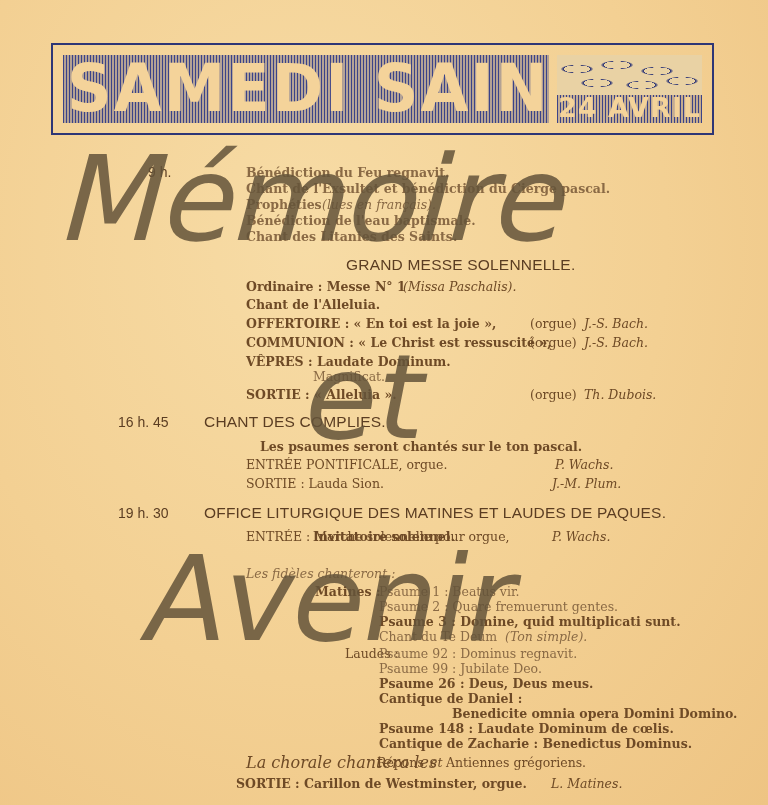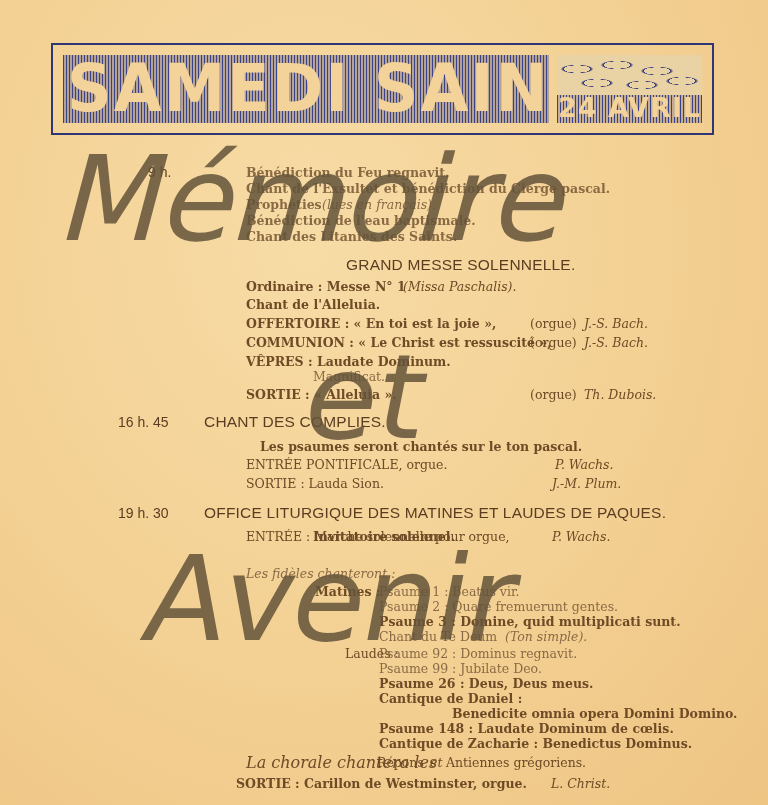--- a/index.html
+++ b/index.html
@@ -147,18 +147,18 @@
   <span class="ln b" style="left:452px;top:706px;">Benedicite omnia opera Domini Domino.</span>
   <span class="ln b" style="left:379px;top:721px;">Psaume 148 : Laudate Dominum de cœlis.</span>
   <span class="ln b" style="left:379px;top:736px;">Cantique de Zacharie : Benedictus Dominus.</span>
 
   <span class="ln i" style="left:246px;top:755px;font-size:16px;">La chorale chantera les</span>
   <span class="ln" style="left:377px;top:755px;">Répons</span>
   <span class="ln i" style="left:430px;top:755px;">et</span>
   <span class="ln" style="left:446px;top:755px;">Antiennes grégoriens.</span>
 
   <span class="ln b" style="left:236px;top:776px;text-align:right;">SORTIE : Carillon de Westminster, orgue.</span>
-  <span class="right-col i" style="left:551px;top:776px;">L. Christ.</span>
+  <span class="right-col i" style="left:551px;top:776px;">L. Matines.</span>
 </div>
 
 <div class="watermark wm1">Mémoire</div>
 <div class="watermark wm2">et</div>
 <div class="watermark wm3">Avenir</div>
 
 </body></html>

